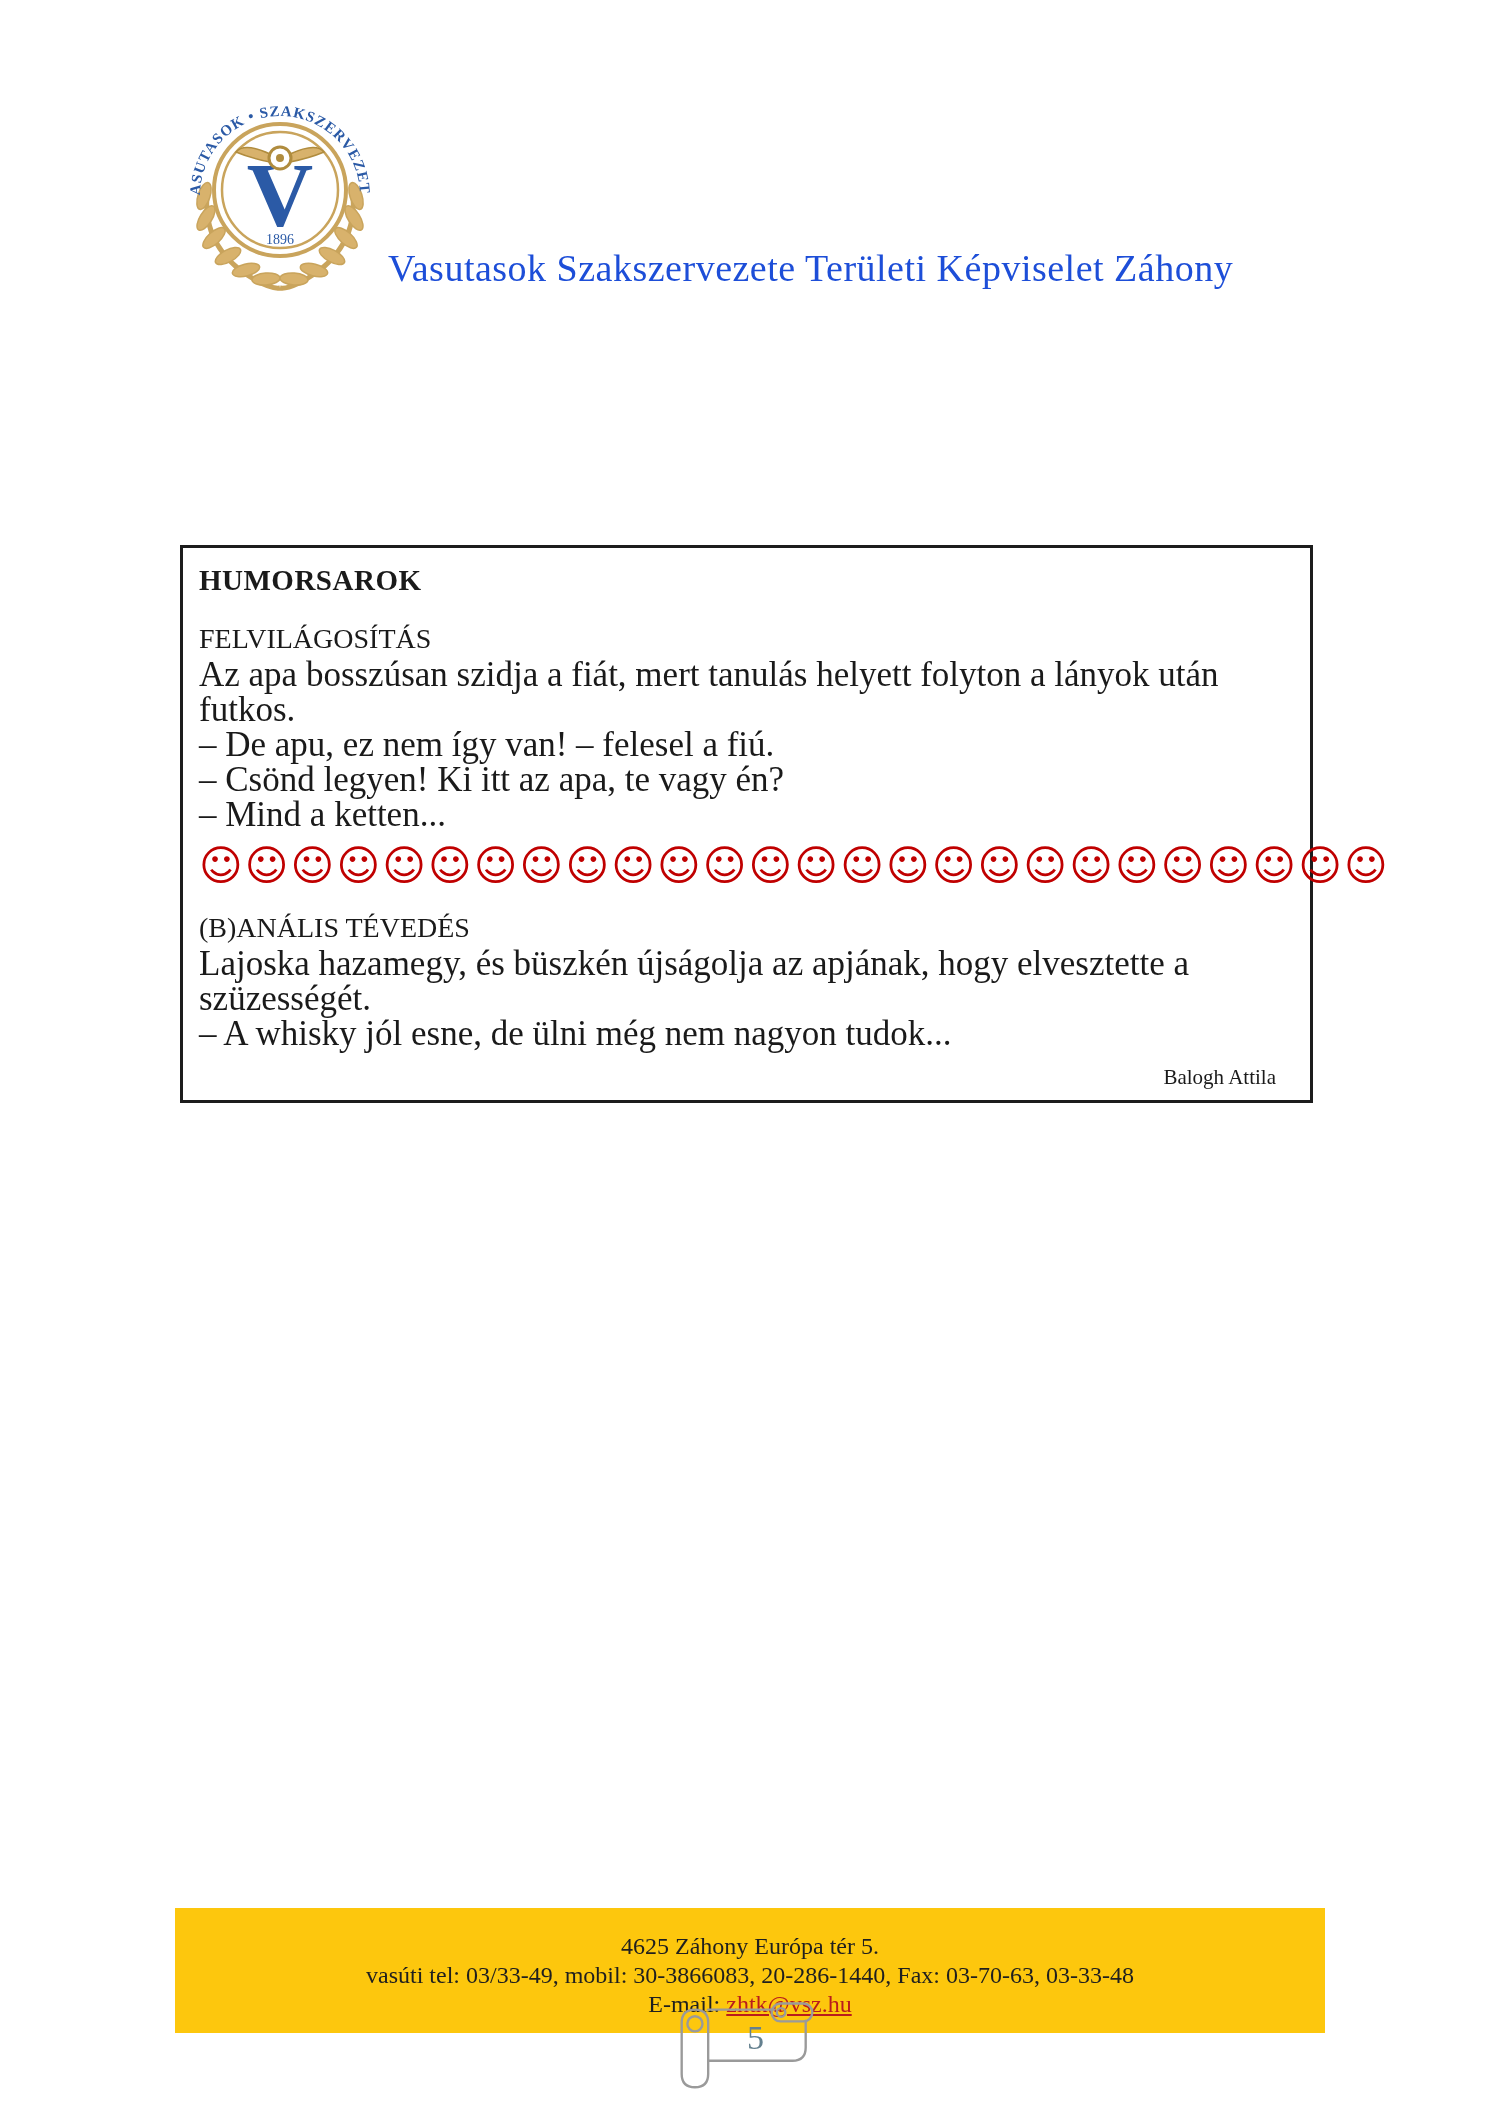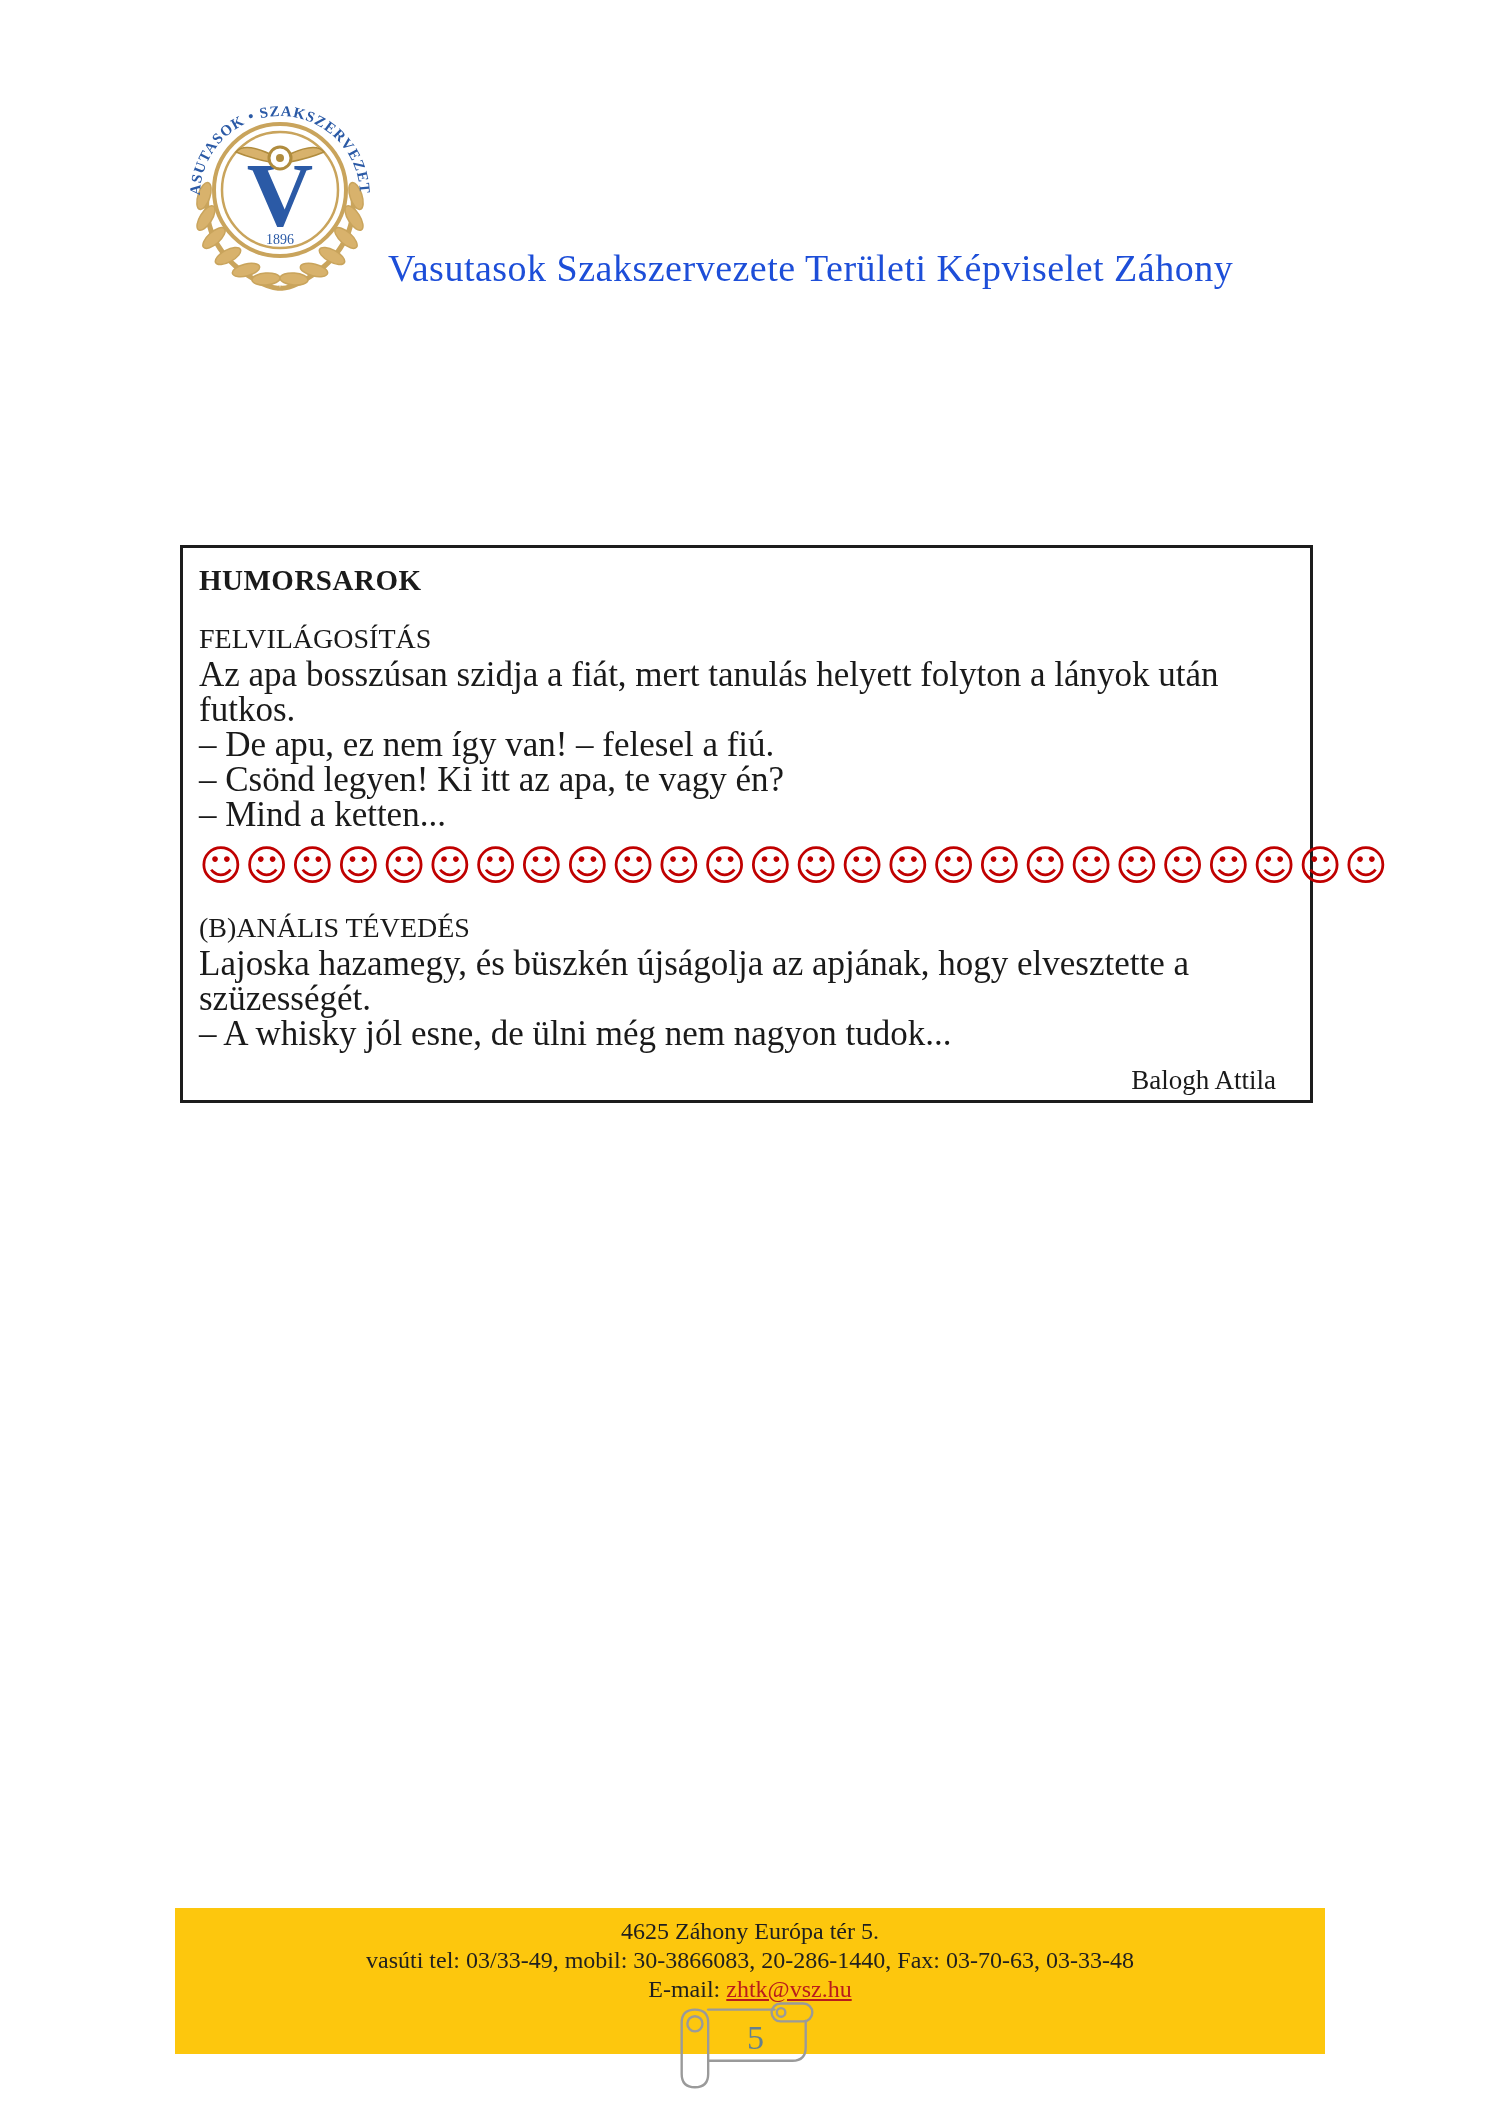--- a/index.html
+++ b/index.html
@@ -24,26 +24,26 @@
   .box-title{font-size:29px;font-weight:bold;letter-spacing:0.5px;}
   .joke-title{font-size:28px;margin-top:26px;}
   .joke-line{font-size:35px;line-height:35px;}
   .joke-line.first{margin-top:2px;}
   .smiley-row{
     margin-top:6px;font-family:"DejaVu Sans", sans-serif;
     font-size:42px;line-height:56px;letter-spacing:2px;color:#c00000;
     white-space:nowrap;
   }
   .joke2-title{margin-top:18px;}
-  .signature{font-size:27px;text-align:right;padding-right:14px;margin-top:14px;}
+  .signature{font-size:21px;text-align:right;padding-right:14px;margin-top:14px;}
 
   
   .footer-bar{
-    position:absolute;left:175px;top:1908px;width:1150px;height:146px;
-    background:#fdc70d;text-align:center;box-sizing:border-box;padding-top:9px;
+    position:absolute;left:175px;top:1908px;width:1150px;height:125px;
+    background:#fdc70d;text-align:center;box-sizing:border-box;padding-top:24px;
     font-size:24px;line-height:29px;color:#1f1f1f;
   }
   .footer-line{white-space:nowrap;}
   .email-link{color:#2f35b0;text-decoration:underline;cursor:pointer;}
   .page-scroll{position:absolute;left:676px;top:2000px;width:142px;height:94px;}
 
   svg text{font-family:"Liberation Serif", serif;}
 </style>
 </head>
 <body>

